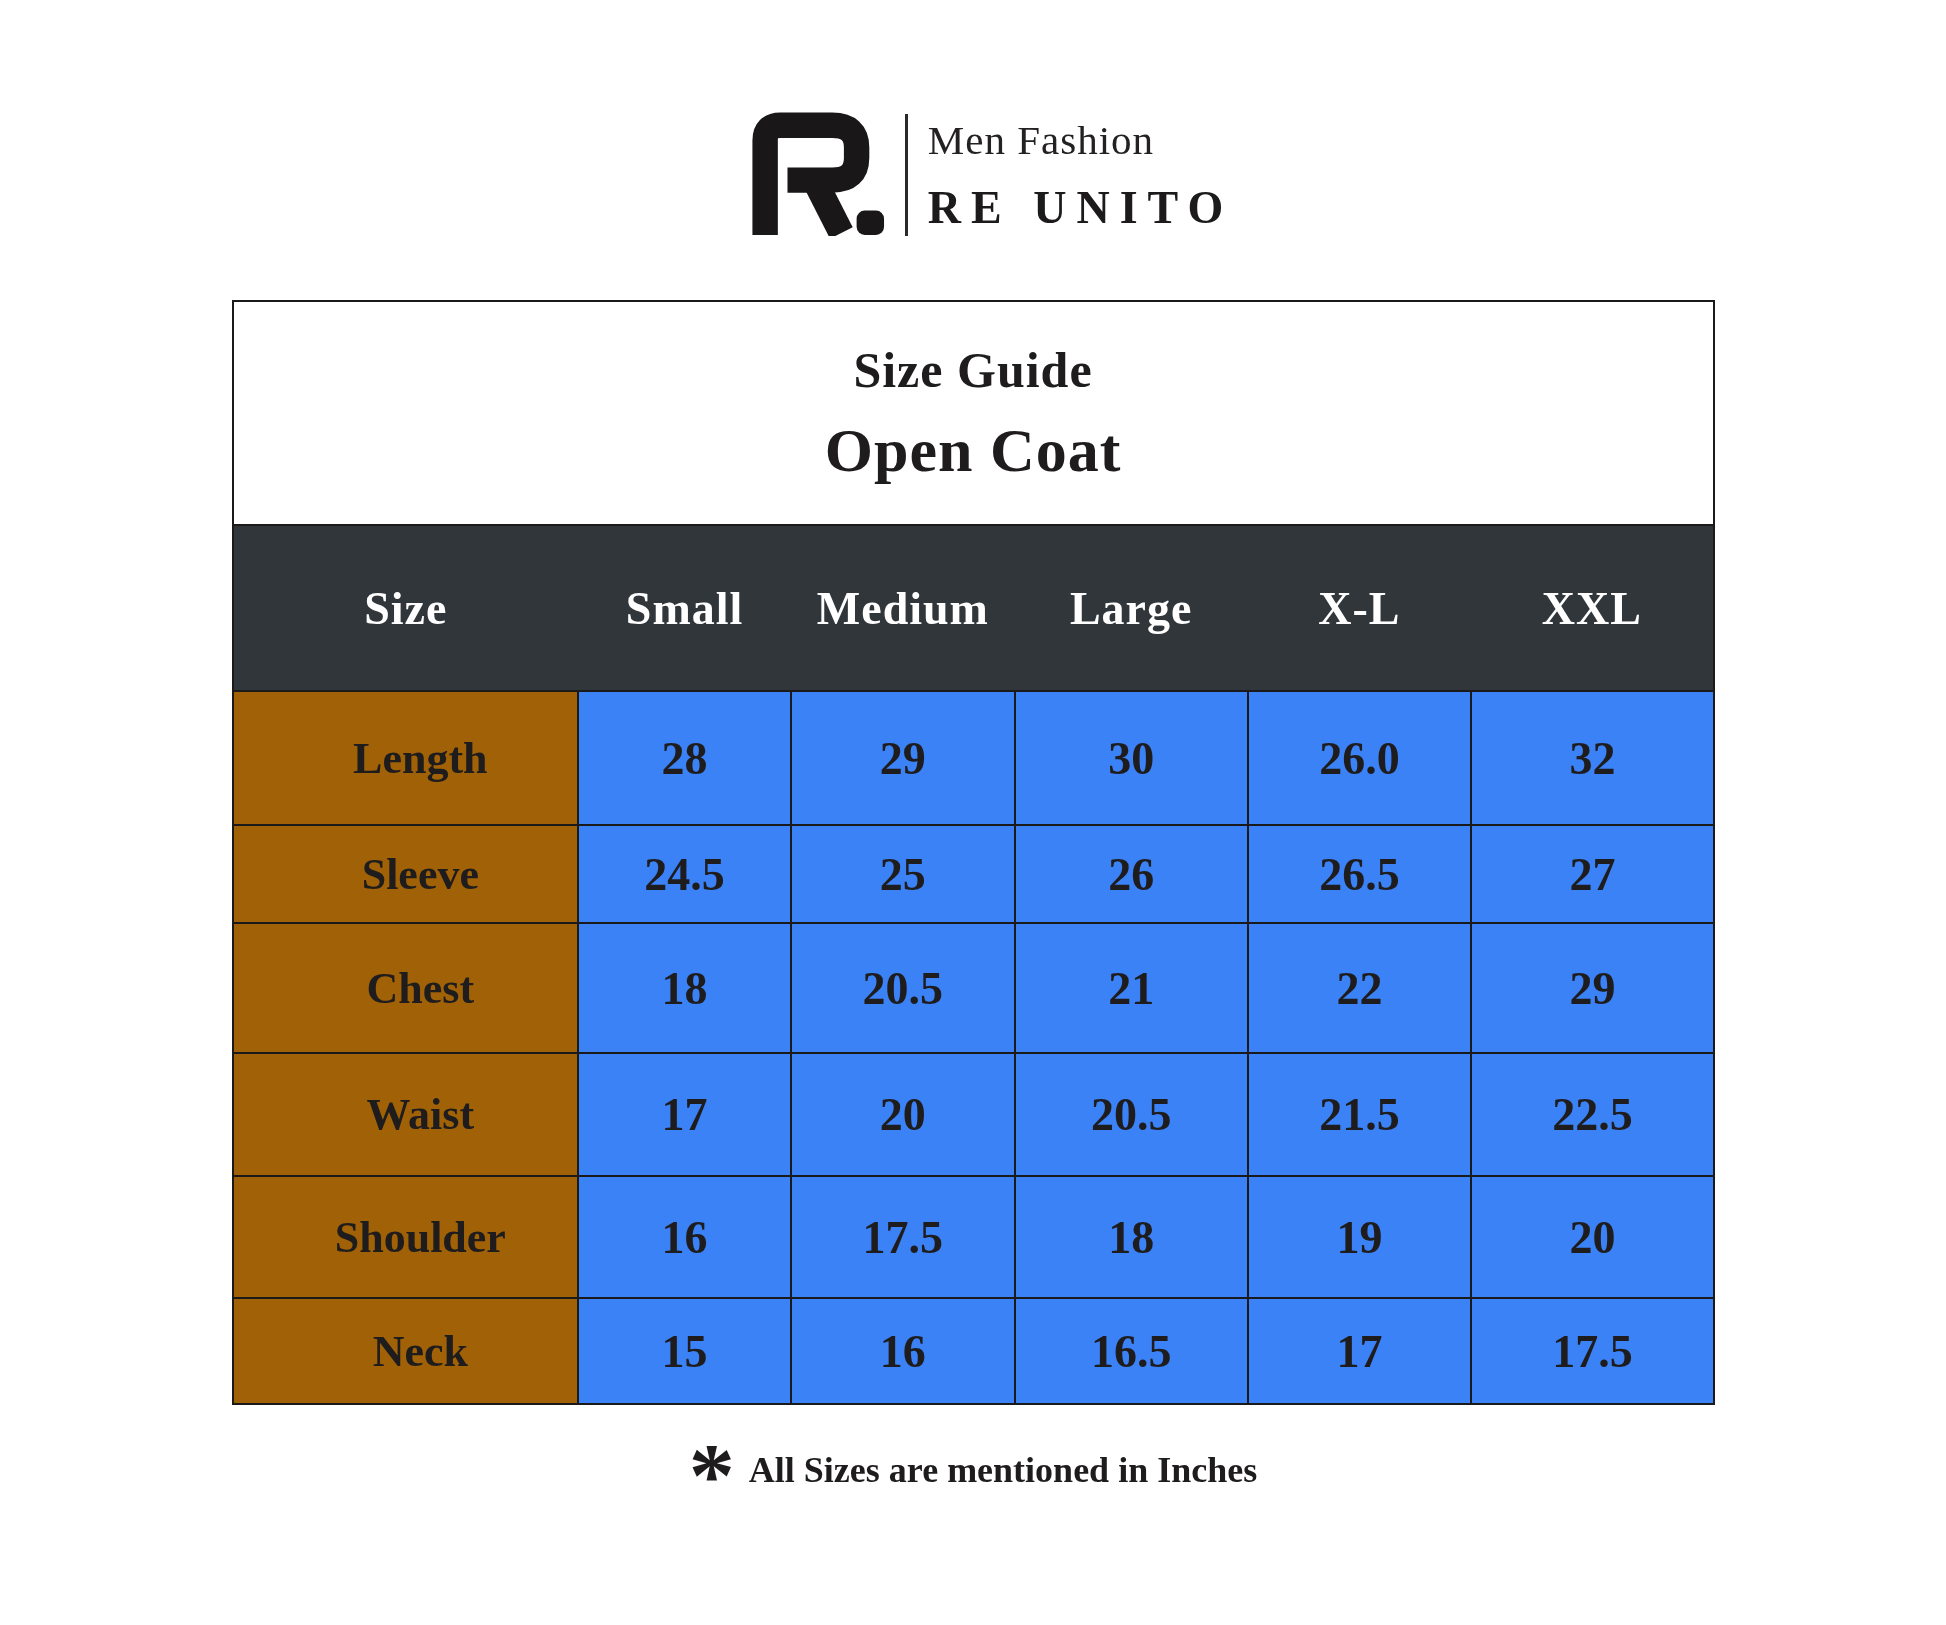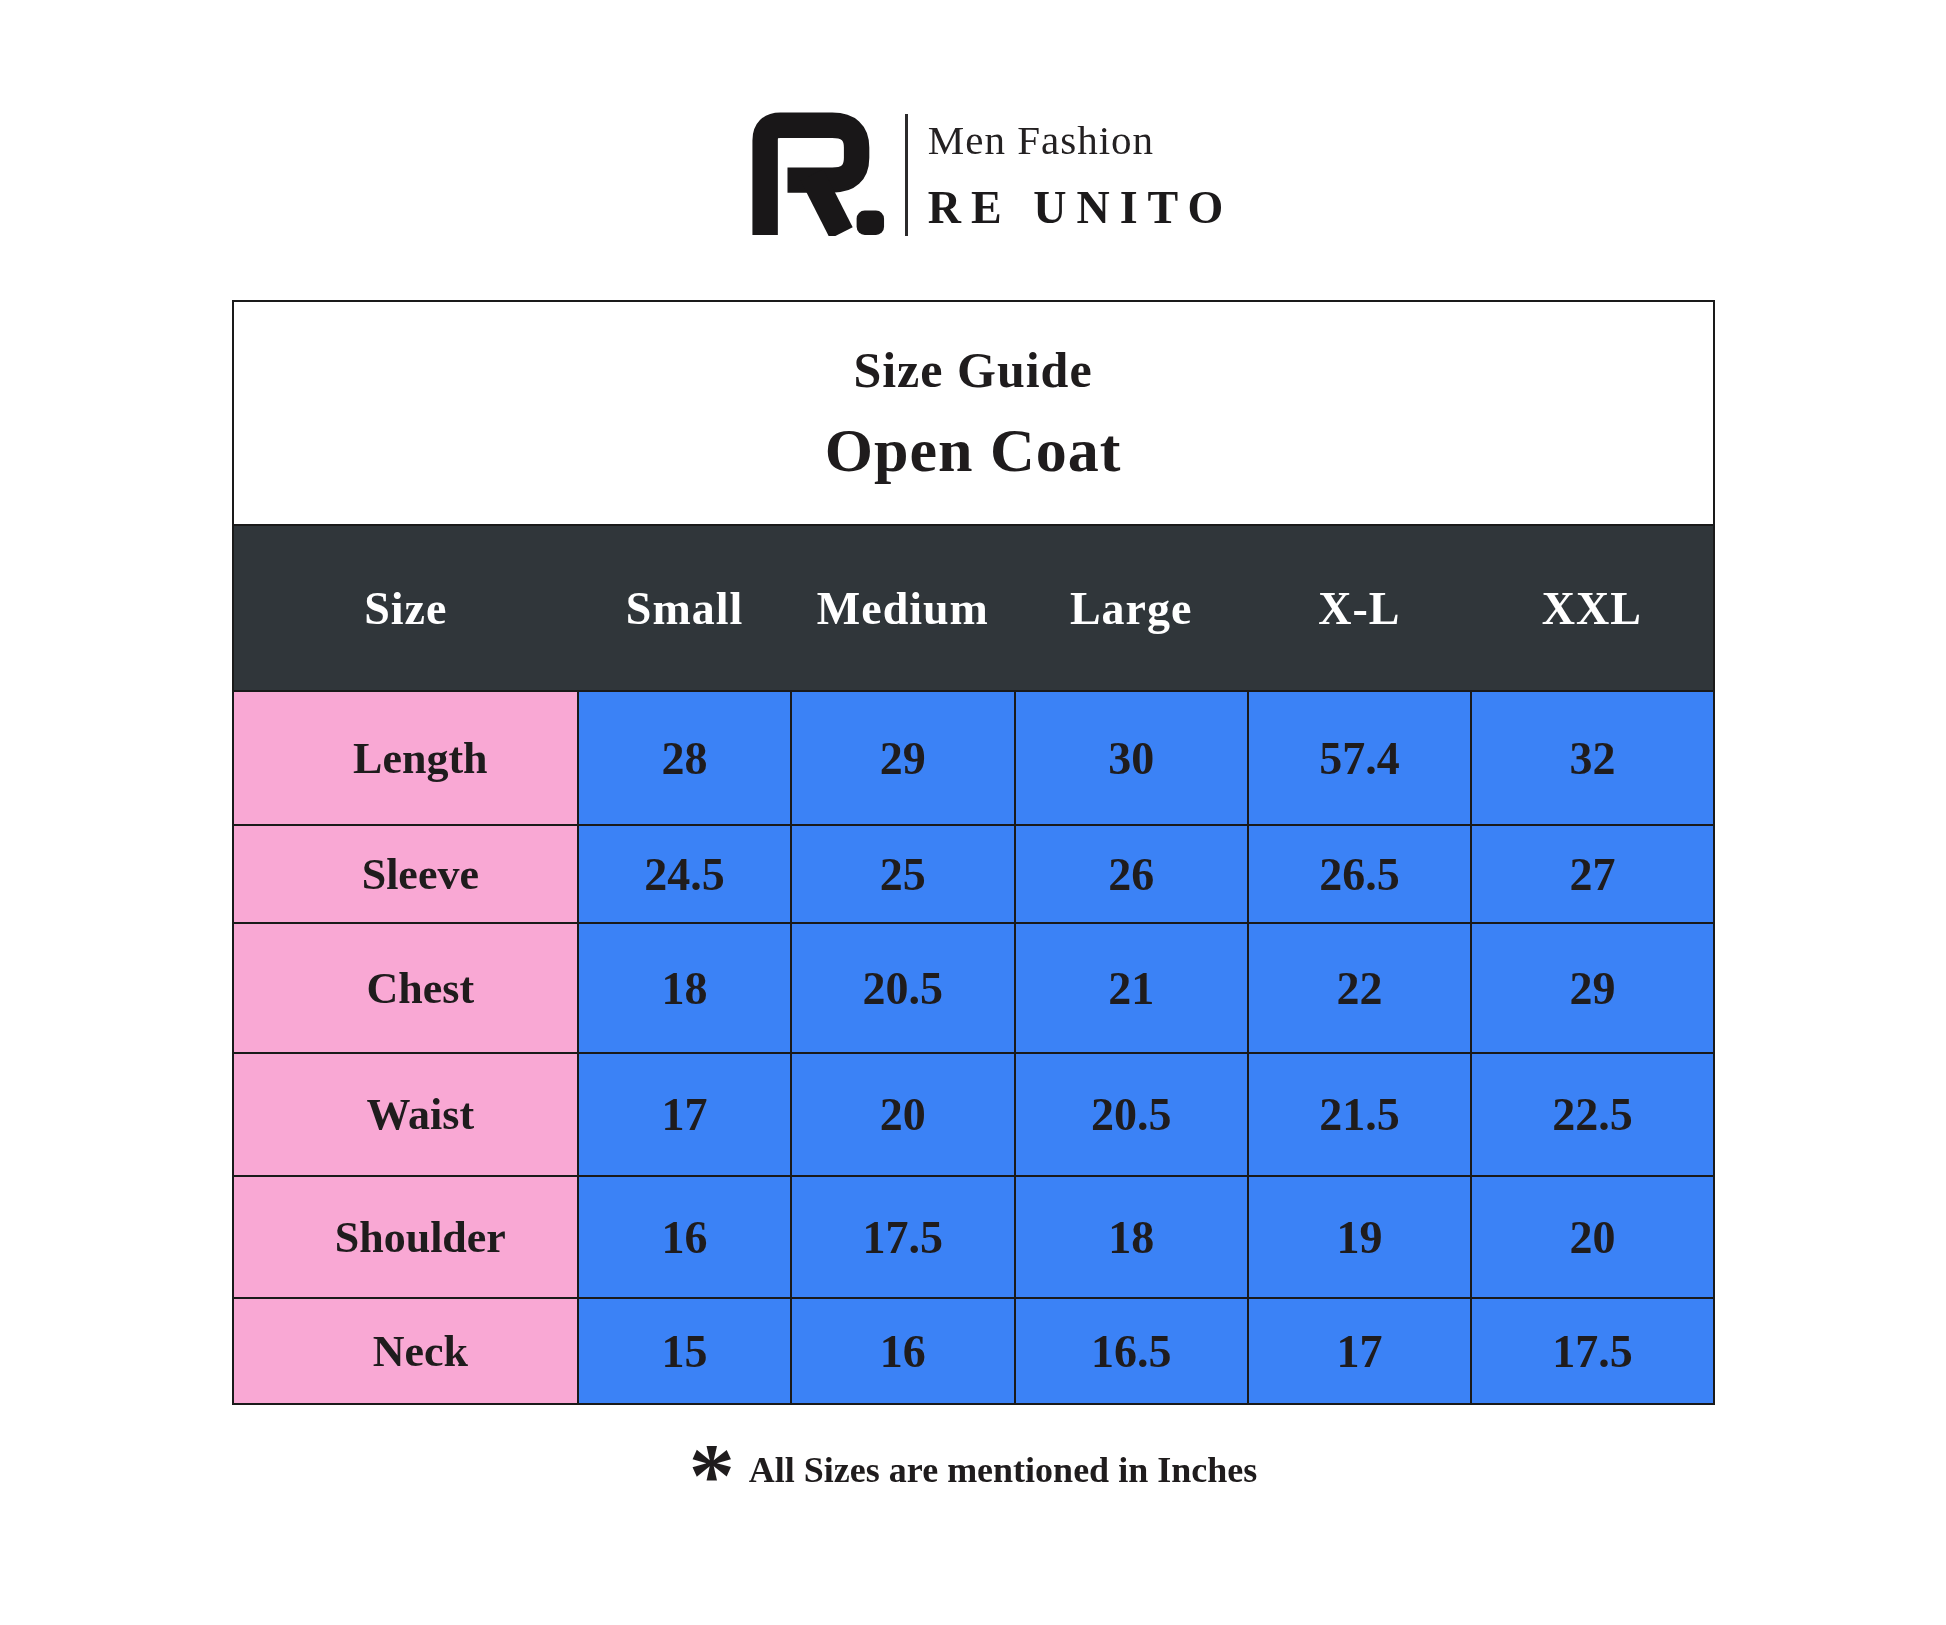--- a/index.html
+++ b/index.html
@@ -74,21 +74,21 @@
     height: 166px;
     background: var(--header-bg, #30363a);
     color: var(--header-text, #ffffff);
     font-size: 46px;
     font-weight: 700;
     border-left: 0;
     border-right: 0;
     letter-spacing: 1px;
   }
 
-  tbody th.row-label { font-size: 44px; font-weight: 700; background: #f9a8d4; padding-left: 30px; }
+  tbody th.row-label { font-size: 44px; font-weight: 700; background: #a16207; padding-left: 30px; }
   tbody td.value-cell { font-size: 46px; font-weight: 700; background: #3b82f6; }
 
   tbody tr:nth-child(1) { height: 134px; }
   tbody tr:nth-child(2) { height: 98px; }
   tbody tr:nth-child(3) { height: 130px; }
   tbody tr:nth-child(4) { height: 123px; }
   tbody tr:nth-child(5) { height: 122px; }
   tbody tr:nth-child(6) { height: 106px; }
 
   
@@ -155,21 +155,21 @@
         <th>X-L</th>
         <th>XXL</th>
       </tr>
     </thead>
     <tbody>
       <tr>
         <th class="row-label">Length</th>
         <td class="value-cell">28</td>
         <td class="value-cell">29</td>
         <td class="value-cell">30</td>
-        <td class="value-cell">57.4</td>
+        <td class="value-cell">26.0</td>
         <td class="value-cell">32</td>
       </tr>
       <tr>
         <th class="row-label">Sleeve</th>
         <td class="value-cell">24.5</td>
         <td class="value-cell">25</td>
         <td class="value-cell">26</td>
         <td class="value-cell">26.5</td>
         <td class="value-cell">27</td>
       </tr>

